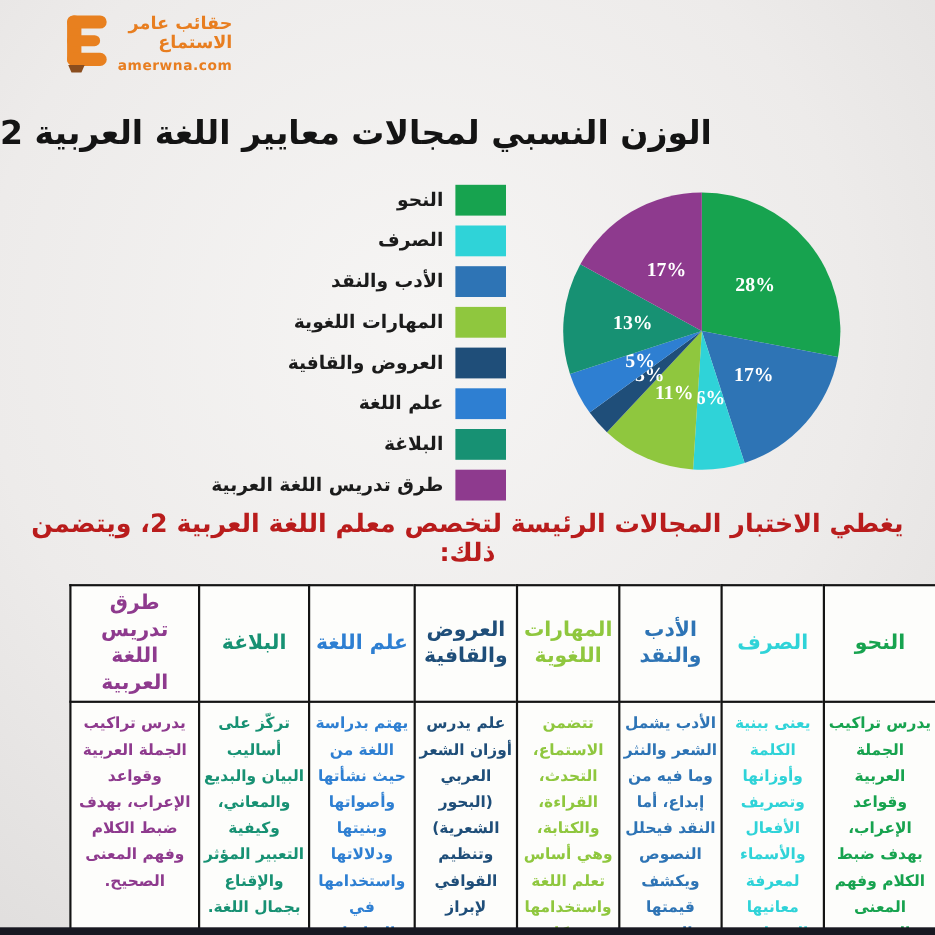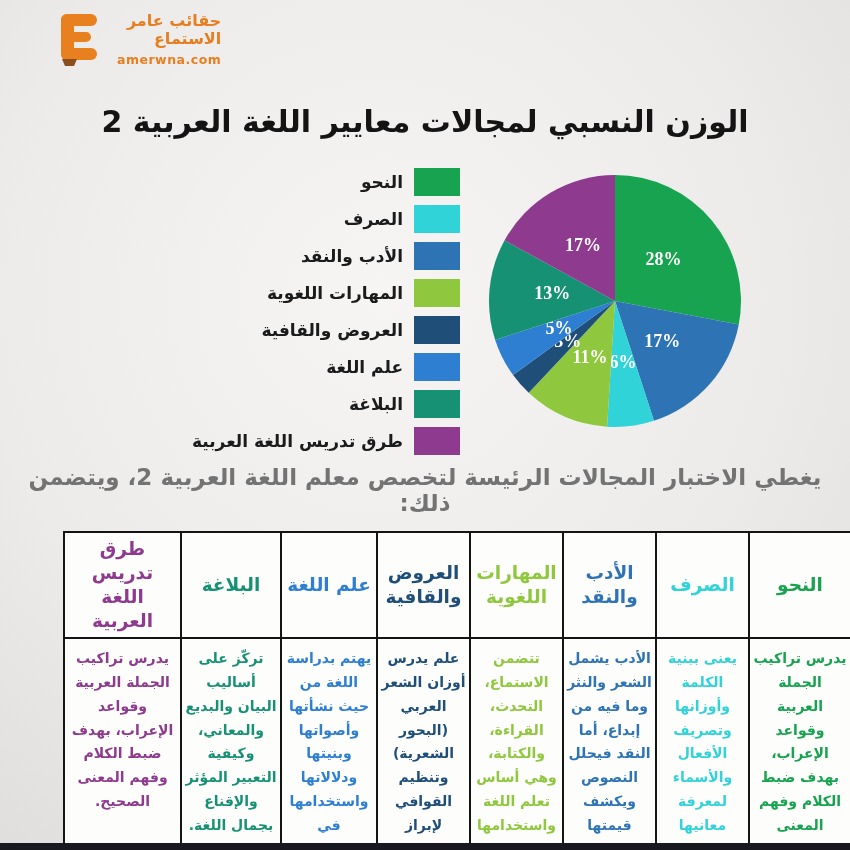--- a/index.html
+++ b/index.html
@@ -1,47 +1,47 @@
 <!DOCTYPE html>
 <html lang="ar"><head>
 <meta charset="utf-8">
 <style>
   html,body{margin:0;padding:0;}
   body{
     width:850px;height:850px;overflow:hidden;position:relative;
     font-family:"DejaVu Sans","Liberation Sans",sans-serif;
     background:radial-gradient(circle at 45% 35%, #f6f5f4 0%, #edebea 55%, #dedcdb 100%);
   }
-  .logo{position:absolute;left:58px;top:12px;display:flex;align-items:center;gap:11px;}
+  .logo{position:absolute;left:58px;top:12px;display:flex;align-items:center;gap:1px;}
   .logo-mark{flex:0 0 auto;}
   .logo-text{text-align:right;direction:rtl;color:#e87e20;font-weight:bold;line-height:1.15;}
   .logo-line{font-size:16px;}
   .logo-site{font-size:12.5px;letter-spacing:.5px;direction:ltr;text-align:right;margin-top:4px;}
 
   .title{
-    position:absolute;top:84px;left:0;width:100%;text-align:center;direction:rtl;
+    position:absolute;top:84px;left:0;width:100%;text-align:left;direction:rtl;
     font-size:30px;font-weight:bold;color:#141414;
     font-family:"DejaVu Sans","Liberation Serif",sans-serif;
   }
 
   .legend{position:absolute;top:168px;right:390px;display:flex;flex-direction:column;gap:9px;}
   .legend-row{display:flex;align-items:center;justify-content:flex-end;gap:11px;}
   .legend-label{direction:rtl;font-size:17px;font-weight:bold;color:#1b1b1b;white-space:nowrap;}
   .legend-swatch{width:46px;height:28px;flex:0 0 auto;}
 
-  .pie-wrap{position:absolute;left:480px;top:166px;width:270px;height:270px;}
+  .pie-wrap{position:absolute;left:503px;top:166px;width:270px;height:270px;}
   .pie-wrap svg{display:block;}
   .pie-label{
     font-family:"Liberation Serif","DejaVu Serif",serif;
     font-weight:bold;fill:#ffffff;
   }
 
   .subtitle{
     position:absolute;top:464px;left:0;width:100%;text-align:center;direction:rtl;
-    font-size:23px;font-weight:bold;color:#737373;
+    font-size:23px;font-weight:bold;color:#b91c1c;
   }
 
   .domain-table{
     position:absolute;left:63px;top:531px;width:723px;
     border-collapse:collapse;direction:rtl;table-layout:fixed;
     background:#fdfdfb;
   }
   .domain-table th,.domain-table td{
     border:2.5px solid #141414;background:#fdfdfb;
     text-align:center;padding:4px 3px;

